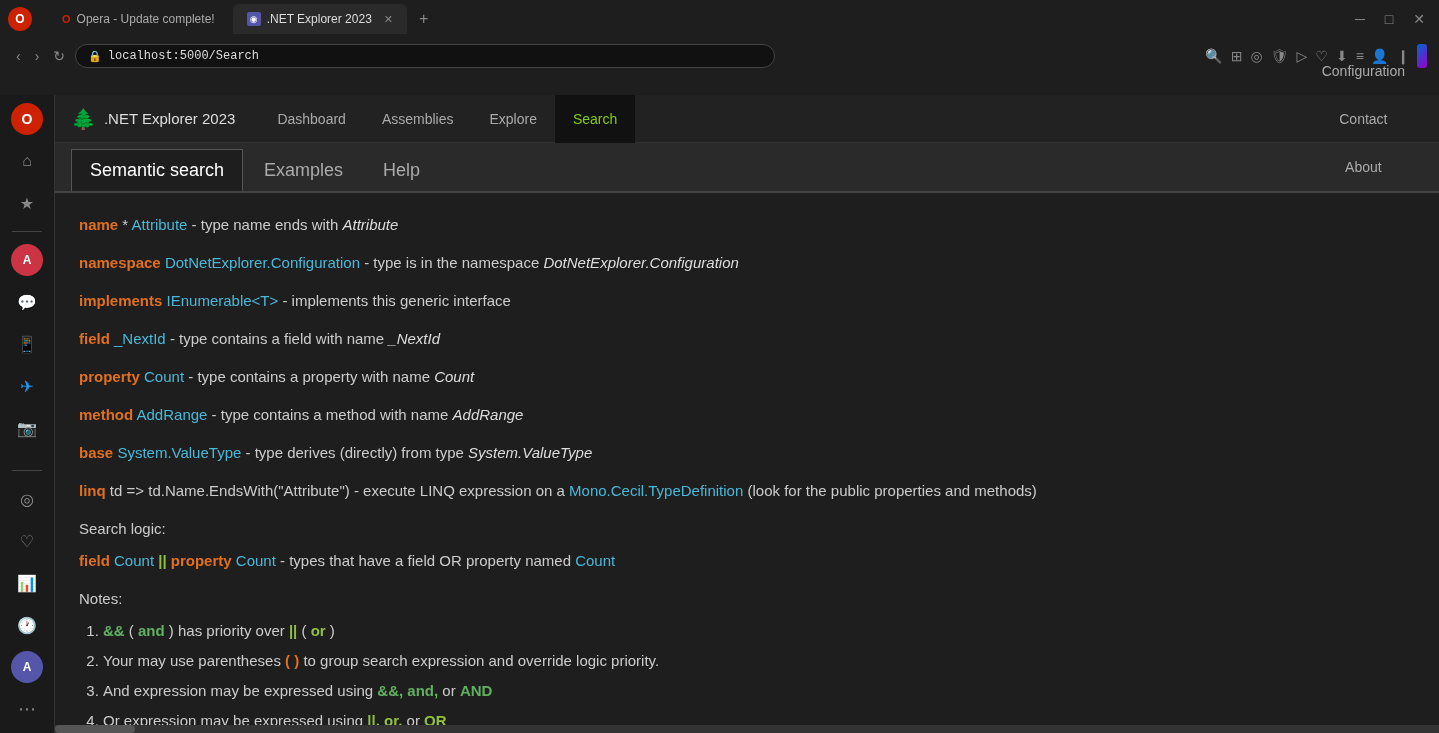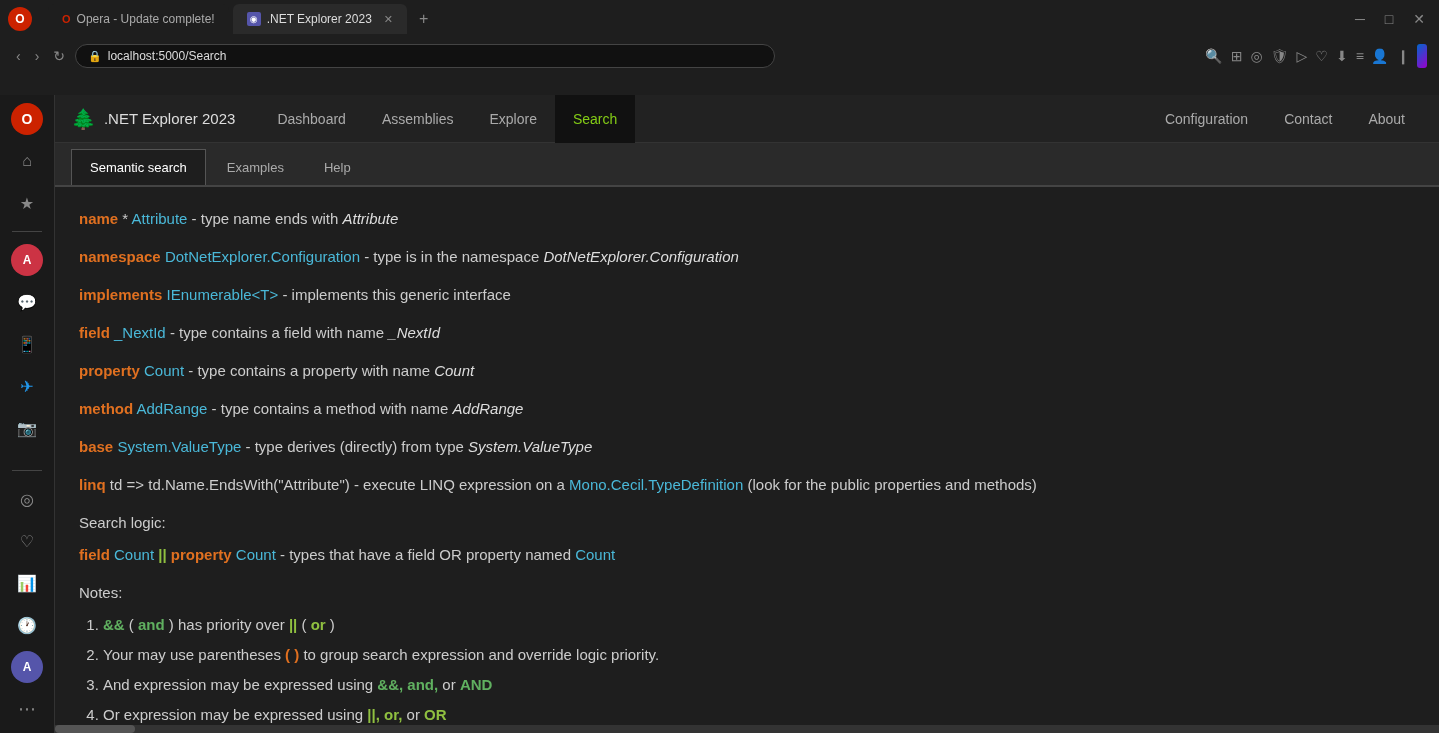--- a/index.html
+++ b/index.html
@@ -32,25 +32,25 @@
     .app-content { position: absolute; left: 55px; top: 95px; right: 0; bottom: 0; background: #1e1e1e; }
 
     
     .app-nav { background: #222; height: 48px; display: flex; align-items: center; padding: 0 16px; border-bottom: 1px solid #333; }
     .app-logo { display: flex; align-items: center; gap: 8px; margin-right: 24px; }
     .app-logo-text { color: #ddd; font-size: 15px; font-weight: 500; }
     .app-logo-icon { font-size: 20px; }
     .nav-links { display: flex; align-items: center; gap: 0; justify-content: space-between; }
     .nav-link { color: #aaa; padding: 0 18px; height: 48px; display: flex; align-items: center; cursor: pointer; font-size: 14px; text-decoration: none; }
     .nav-link.active { background: #111; color: #84cc16; }
-    .nav-right { margin-left: auto; display: flex; align-items: center; gap: 0; }
+    .nav-right { margin-left: auto; display: flex; align-items: center; gap: 0; flex-direction: column; }
 
     
     .tab-row { background: #2a2a2a; display: flex; align-items: flex-end; padding: 0 16px; border-bottom: 2px solid #444; }
-    .content-tab { padding: 10px 18px; color: #aaa; cursor: pointer; font-size: 13px; border: 1px solid transparent; border-bottom: none; margin-right: 2px; margin-top: 6px; }
+    .content-tab { padding: 10px 18px; color: #aaa; cursor: pointer; font-size: 18px; border: 1px solid transparent; border-bottom: none; margin-right: 2px; margin-top: 6px; }
     .content-tab.active { background: #1e1e1e; color: #fff; border-color: #555; border-bottom: none; }
 
     
     .main-content { background: #1e1e1e; padding: 20px 24px; overflow-y: auto; height: calc(100% - 48px - 40px); }
 
     .line { margin-bottom: 14px; font-size: 15px; line-height: 1.6; }
     .kw-orange { color: #e07020; font-weight: bold; }
     .kw-cyan { color: #4ab8d8; }
     .kw-italic { font-style: italic; color: #ddd; }
     .text-normal { color: #ccc; }
@@ -89,21 +89,21 @@
       <span class="win-btn close-win">✕</span>
     </div>
   </div>
 
   <div class="browser-toolbar">
     <span class="nav-btn">‹</span>
     <span class="nav-btn">›</span>
     <span class="nav-btn">↻</span>
     <div class="address-bar">
       <span style="color:#888;font-size:11px;">🔒</span>
-      <span style="color:#ddd;font-size:12px;">localhost:5000/Search</span>
+      <span style="color:#ddd;font-size:12px;font-family:Liberation Mono, monospace;">localhost:5000/Search</span>
     </div>
     <div class="toolbar-icons">
       <span class="tb-icon">🔍</span>
       <span class="tb-icon">⊞</span>
       <span class="tb-icon">◎</span>
       <span class="tb-icon">🛡</span>
       <span class="tb-icon">▷</span>
       <span class="tb-icon">♡</span>
       <span class="tb-icon">⬇</span>
       <span class="tb-icon">≡</span>

